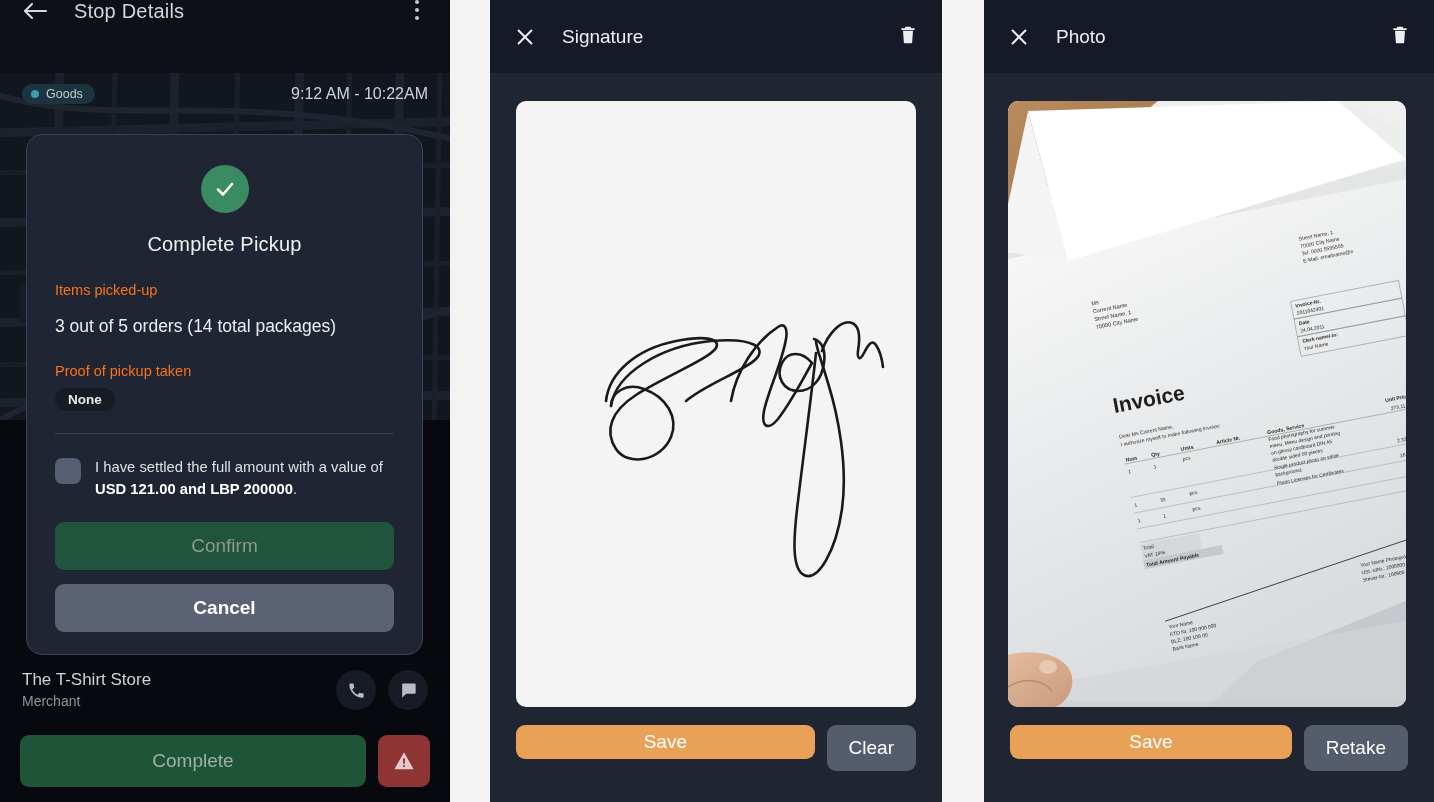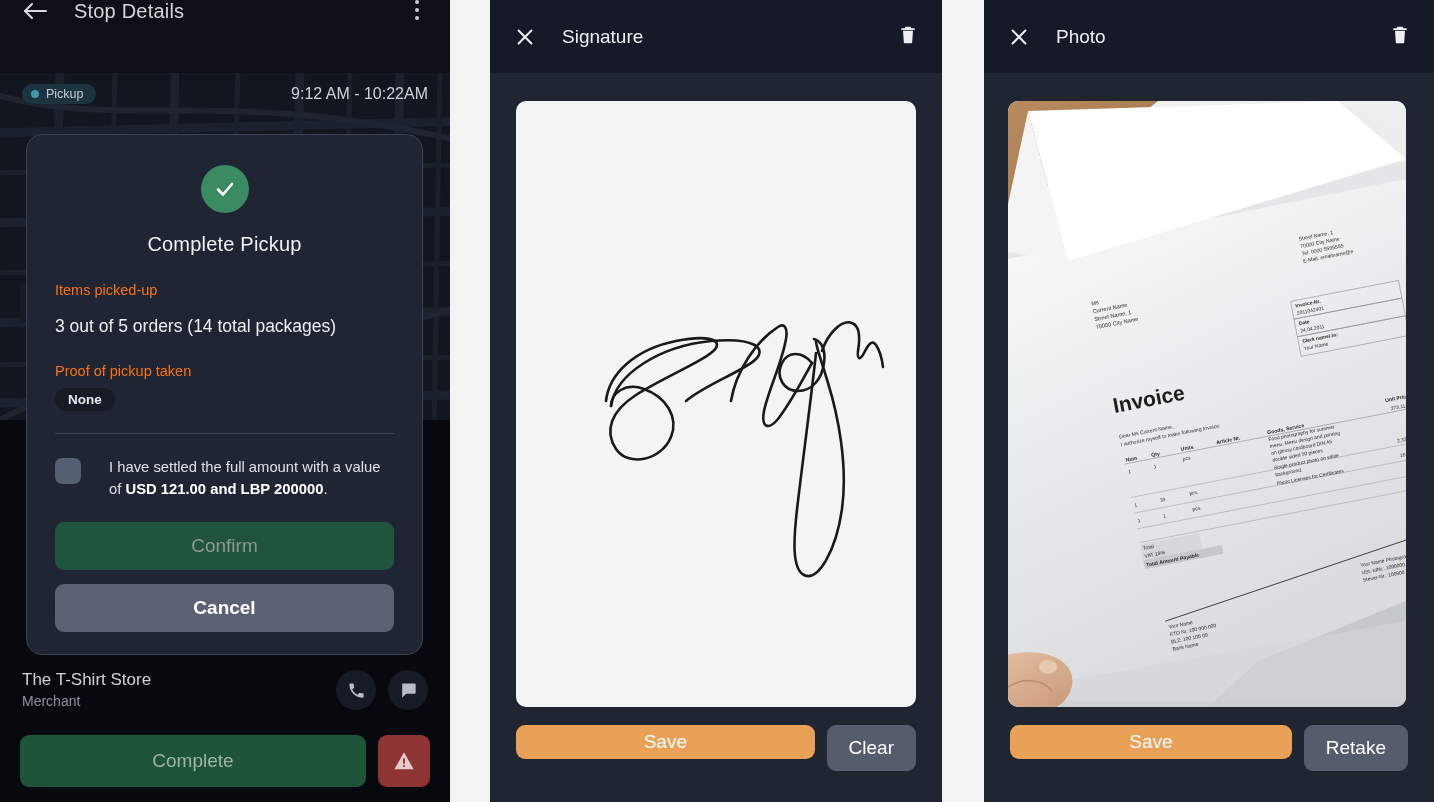--- a/index.html
+++ b/index.html
@@ -94,21 +94,21 @@
   .dialog-title {
     color: #f0f1f3; font-size: 20px; text-align: center; margin-top: 20px; letter-spacing: .2px;
   }
   .field-label { color: #f97316; font-size: 14.5px; margin-top: 26px; }
   .field-value { color: #edeef1; font-size: 17.5px; margin-top: 18px; }
   .none-chip {
     display: inline-block; margin-top: 9px; background: #161b26; border-radius: 11px;
     padding: 4px 13px; color: #e7e9ed; font-size: 13.5px; font-weight: bold;
   }
   .divider { height: 1px; background: #3a4253; margin: 22px 0 0; }
-  .settle-row { display: flex; gap: 28px; align-items: flex-start; margin-top: 22px; justify-content: center; }
+  .settle-row { display: flex; gap: 14px; align-items: flex-start; margin-top: 22px; justify-content: center; }
   .checkbox {
     width: 26px; height: 26px; border-radius: 7px; background: #565e71;
     flex: 0 0 26px; margin-top: 2px; cursor: pointer; border: none;
   }
   .settle-text { color: #dfe1e6; font-size: 14.8px; line-height: 22px; }
   .settle-text b { color: #ffffff; }
   .btn-confirm {
     width: 100%; height: 48px; border-radius: 9px; background: #21543c; border: none;
     color: #8c9a92; font-size: 19px; margin-top: 22px; cursor: pointer; font-family: inherit;
   }
@@ -202,21 +202,21 @@
       <span class="kebab">
           <i></i>
           <i></i>
           <i></i>
         </span>
     </div>
 
     <div class="badge-row">
       <span class="pickup-badge">
         <span class="pickup-dot"></span>
-        <span class="pickup-label">Pickup</span>
+        <span class="pickup-label">Goods</span>
       </span>
       <span class="time-label">9:12 AM - 10:22AM</span>
     </div>
 
     <div class="merchant-strip">
       <div>
         <div class="merchant-name">The T-Shirt Store</div>
         <div class="merchant-sub">Merchant</div>
       </div>
       <div class="merchant-actions">

